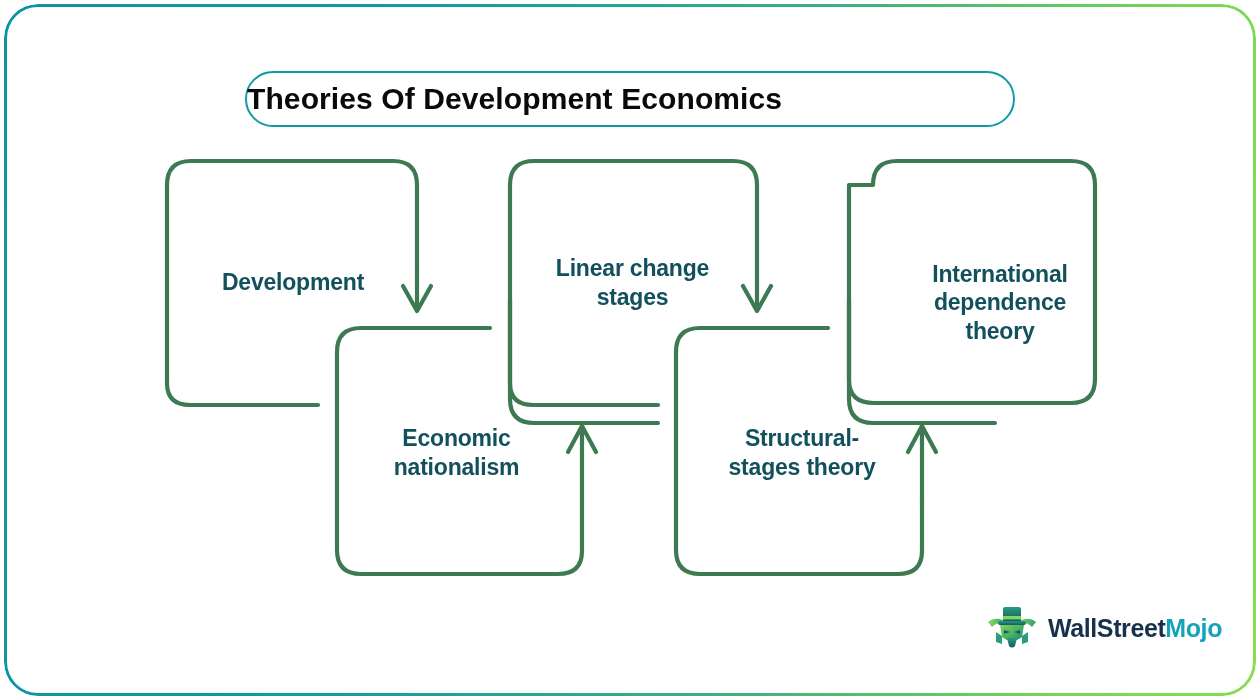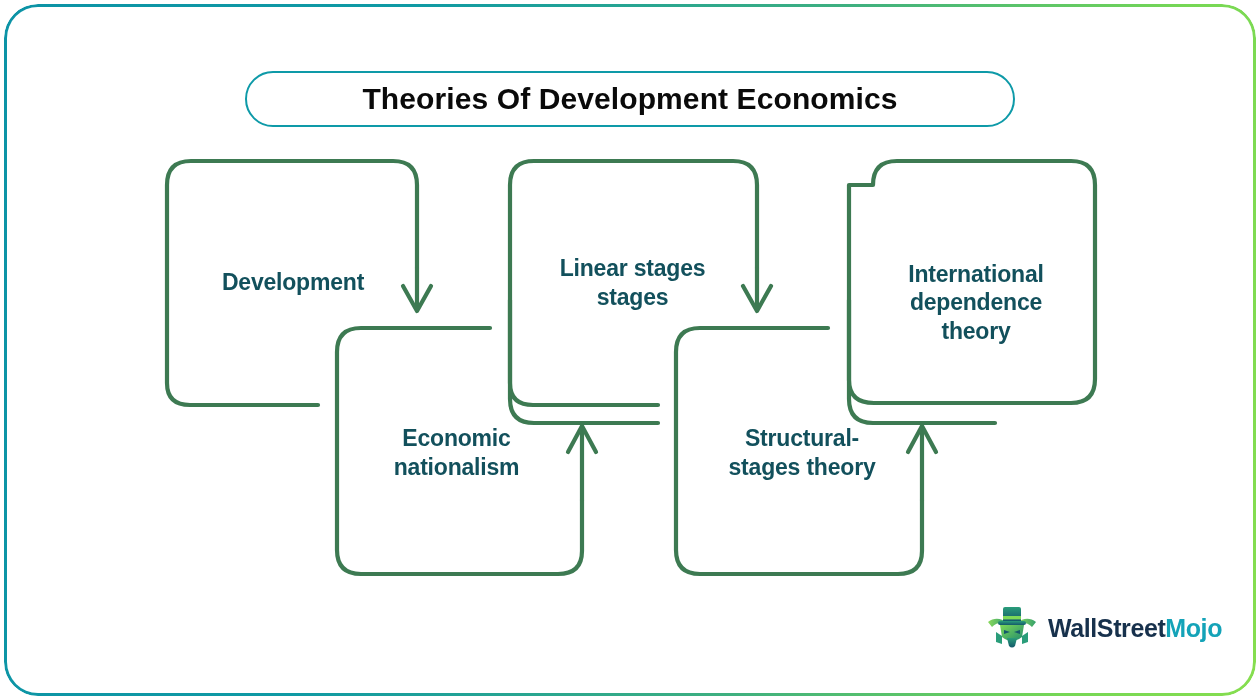--- a/index.html
+++ b/index.html
@@ -50,21 +50,20 @@
     left: 245px;
     top: 71px;
     width: 770px;
     height: 56px;
     box-sizing: border-box;
     border: 2px solid #0e9aa8;
     border-radius: 30px;
     background: #ffffff;
     display: flex;
     align-items: center;
-    justify-content: center;
   }
   #title-text {
     font-size: 30px;
     font-weight: 700;
     color: #0a0a0a;
     letter-spacing: 0.1px;
     white-space: nowrap;
   }
 
   
@@ -89,21 +88,21 @@
     line-height: 1.22;
     letter-spacing: -0.2px;
     pointer-events: none;
   }
   .box-label span { display: block; }
 
   #label-1 { left: 168px; top: 160px; width: 250px; height: 245px; }
   #label-2 { left: 334px; top: 330px; width: 245px; height: 245px; }
   #label-3 { left: 510px; top: 160px; width: 245px; height: 245px; }
   #label-4 { left: 678px; top: 330px; width: 248px; height: 245px; }
-  #label-5 { left: 852px; top: 160px; width: 248px; height: 285px; }
+  #label-5 { left: 876px; top: 160px; width: 248px; height: 285px; }
 
   
   #logo {
     position: absolute;
     left: 986px;
     top: 600px;
     width: 218px;
     height: 56px;
     display: flex;
     align-items: center;
@@ -212,21 +211,21 @@
 
   <div class="box-label" id="label-2">
     <div>
       <span>Economic</span>
       <span>nationalism</span>
     </div>
   </div>
 
   <div class="box-label" id="label-3">
     <div>
-      <span>Linear stages</span>
+      <span>Linear change</span>
       <span>stages</span>
     </div>
   </div>
 
   <div class="box-label" id="label-4">
     <div>
       <span>Structural-</span>
       <span>stages theory</span>
     </div>
   </div>

